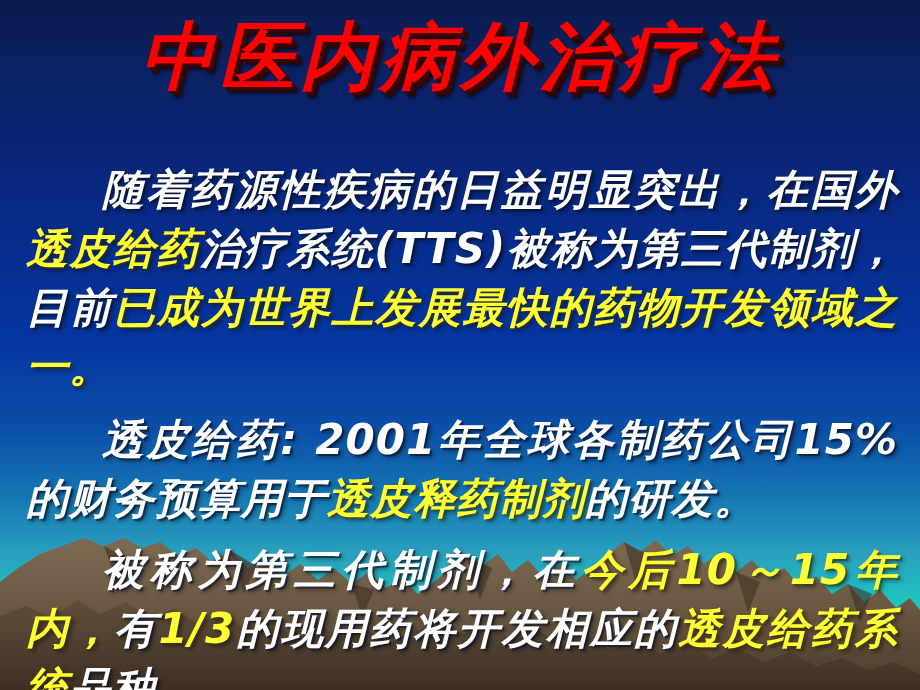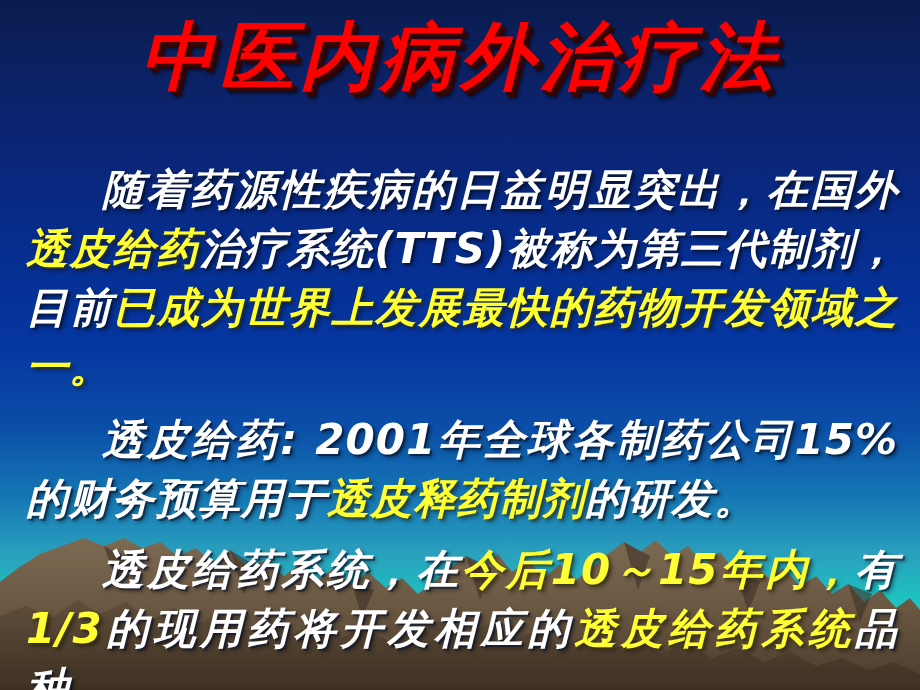--- a/index.html
+++ b/index.html
@@ -143,17 +143,17 @@
 
     <p class="para p1">
       <span>随着药源性疾病的日益明显突出，在国外</span><span class="hl">透皮给药</span><span>治疗系统(TTS)被称为第三代制剂，目前</span><span class="hl">已成为世界上发展最快的药物开发领域之一。</span>
     </p>
 
     <p class="para p2">
       <span>透皮给药: 2001年全球各制药公司15%的财务预算用于</span><span class="hl">透皮释药制剂</span><span>的研发。</span>
     </p>
 
     <p class="para p3">
-      <span>透皮给药系统，在</span><span class="hl">今后10～15年内，</span><span>有</span><span class="hl num">1/3</span><span>的现用药将开发相应的</span><span class="hl">透皮给药系统</span><span>品种。</span>
+      <span>被称为第三代制剂，在</span><span class="hl">今后10～15年内，</span><span>有</span><span class="hl num">1/3</span><span>的现用药将开发相应的</span><span class="hl">透皮给药系统</span><span>品种。</span>
     </p>
 
   </div>
 </div>
 
 </body></html>

